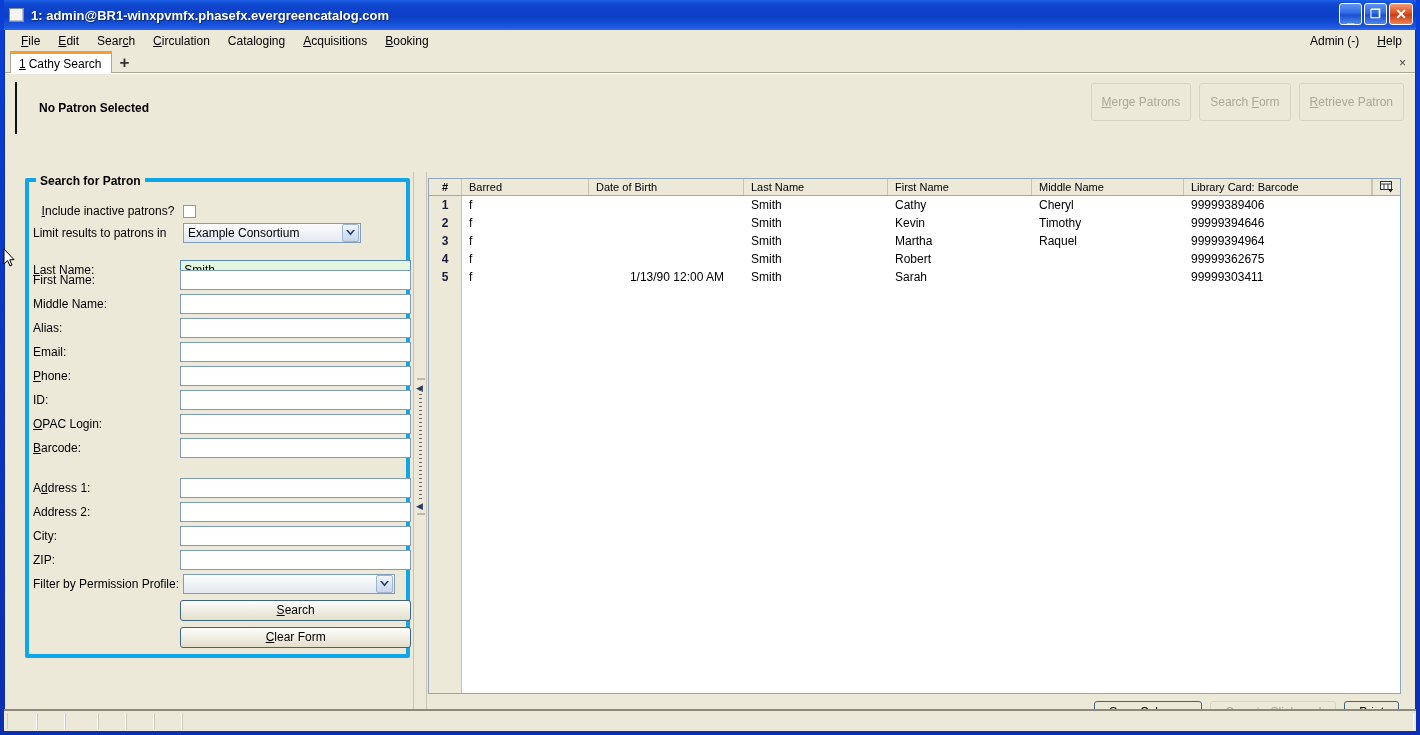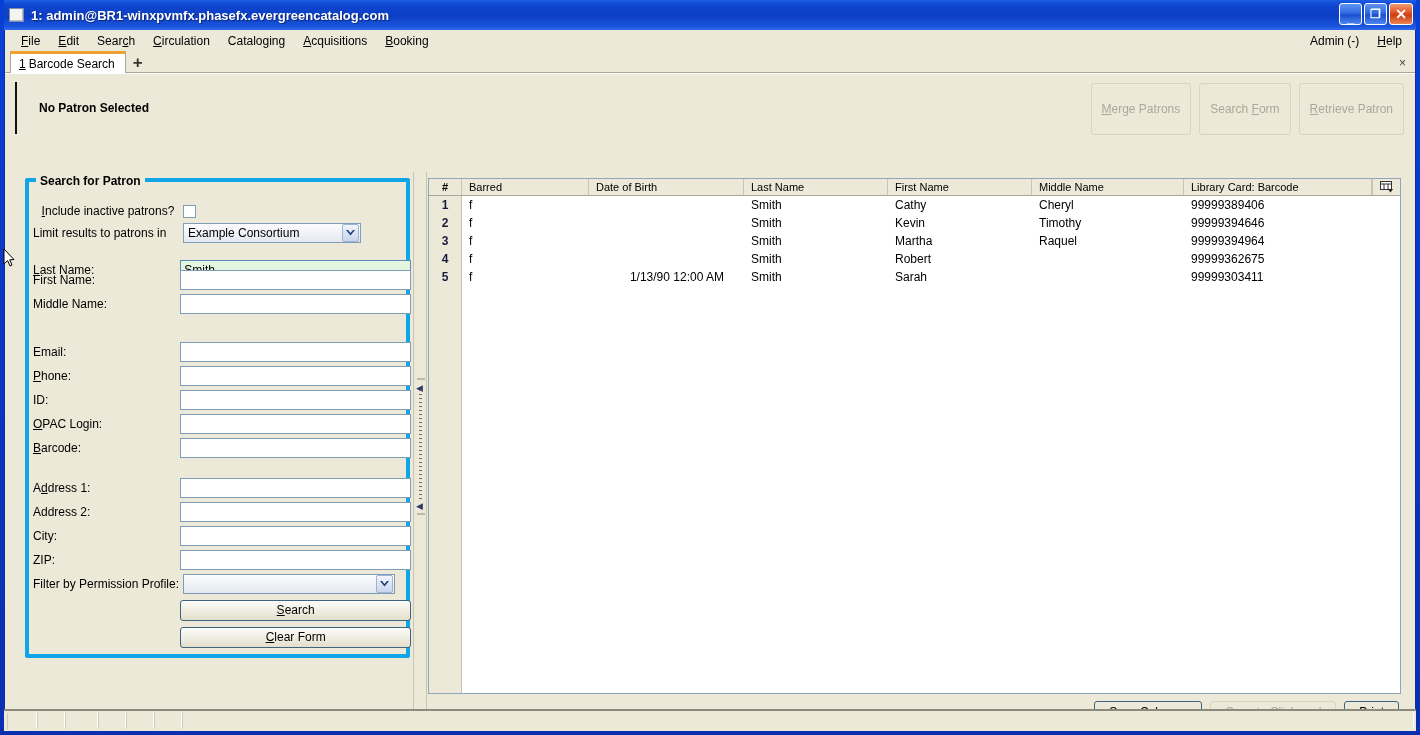--- a/index.html
+++ b/index.html
@@ -163,21 +163,21 @@
     display: flex; gap: 8px;
   }
 
   
   .xbtn {
     background: #ece9d8;
     border: 1px solid #7f9db9;
     border-radius: 3px;
     font-size: 12px;
     color: #000;
-    padding: 18px 10px;
+    padding: 11px 10px;
     cursor: default;
     font-family: "Liberation Sans", sans-serif;
     line-height: 14px;
     white-space: nowrap;
   }
   .xbtn.disabled {
     color: #aca899;
     border-color: #d8d4c4;
   }
   .xbtn.disabled u { color: #aca899; }
@@ -450,21 +450,21 @@
       <div class="menuitem"><u>B</u>ooking</div>
       <div class="menuright">
         <div class="menuitem">Admin (-)</div>
         <div class="menuitem"><u>H</u>elp</div>
       </div>
     </div>
 
     <div id="tabstrip">
       <div class="tab">
         <span class="tabnum">1</span>
-        <span>Barcode Search</span>
+        <span>Cathy Search</span>
       </div>
       <div class="newtab">+</div>
       <div class="tabclose">×</div>
     </div>
 
     <div id="patronbar">
       <div id="patron-status">No Patron Selected</div>
       <div id="patronbar-actions">
         <div class="xbtn disabled"><u>M</u>erge Patrons</div>
         <div class="xbtn disabled">Search <u>F</u>orm</div>
@@ -503,20 +503,24 @@
           <div class="frow" style="top:86px;">
             <div class="flabel">First Name:</div>
             <input class="ftext" type="text" value="" style="">
           </div>
 
           <div class="frow" style="top:110px;">
             <div class="flabel">Middle Name:</div>
             <input class="ftext" type="text" value="" style="">
           </div>
 
+          <div class="frow" style="top:134px;">
+            <div class="flabel">Alias:</div>
+            <input class="ftext" type="text" value="" style="">
+          </div>
 
           <div class="frow" style="top:158px;">
             <div class="flabel">Email:</div>
             <input class="ftext" type="text" value="" style="">
           </div>
 
           <div class="frow" style="top:182px;">
             <div class="flabel"><u>P</u>hone:</div>
             <input class="ftext" type="text" value="" style="">
           </div>

